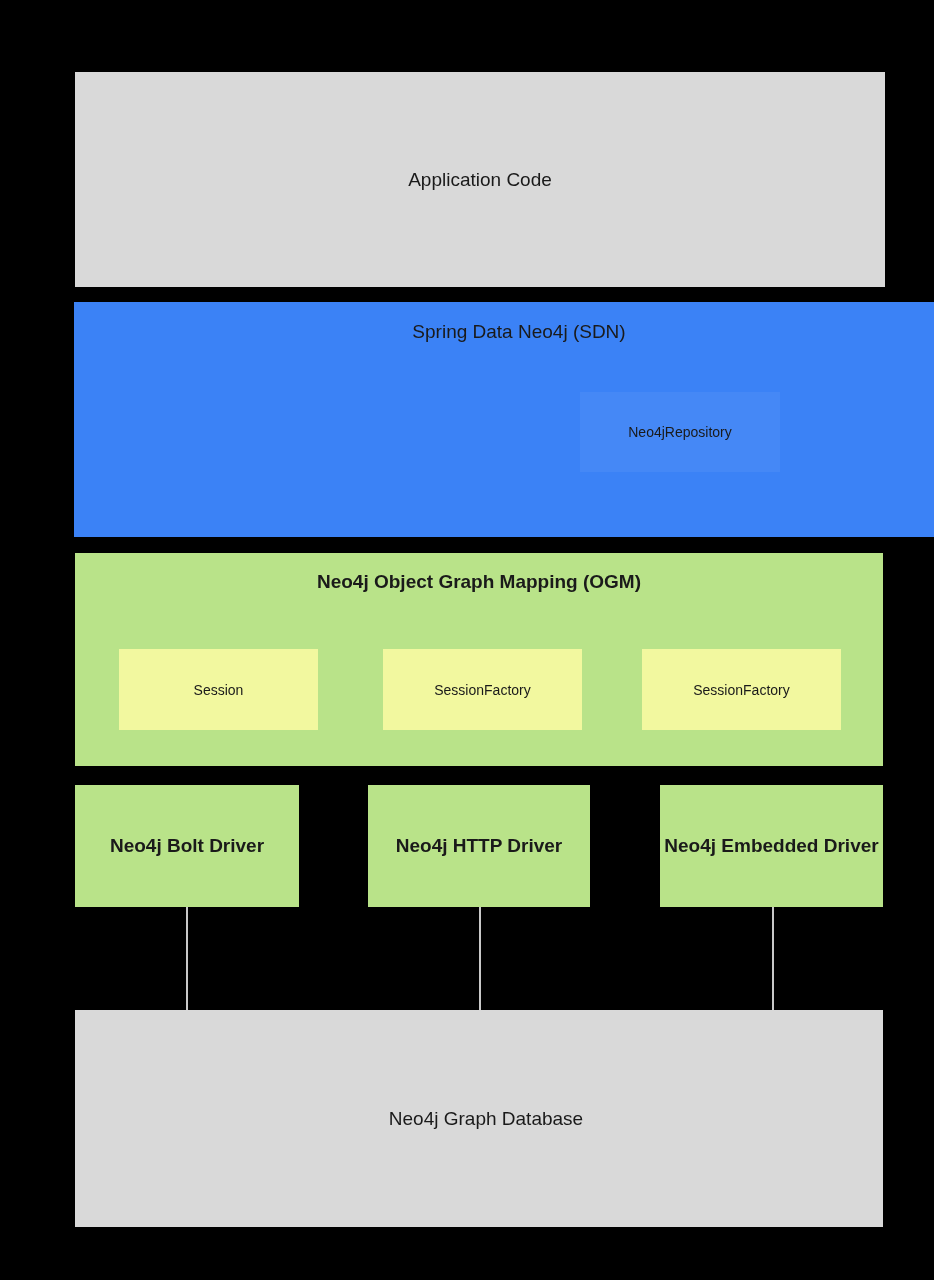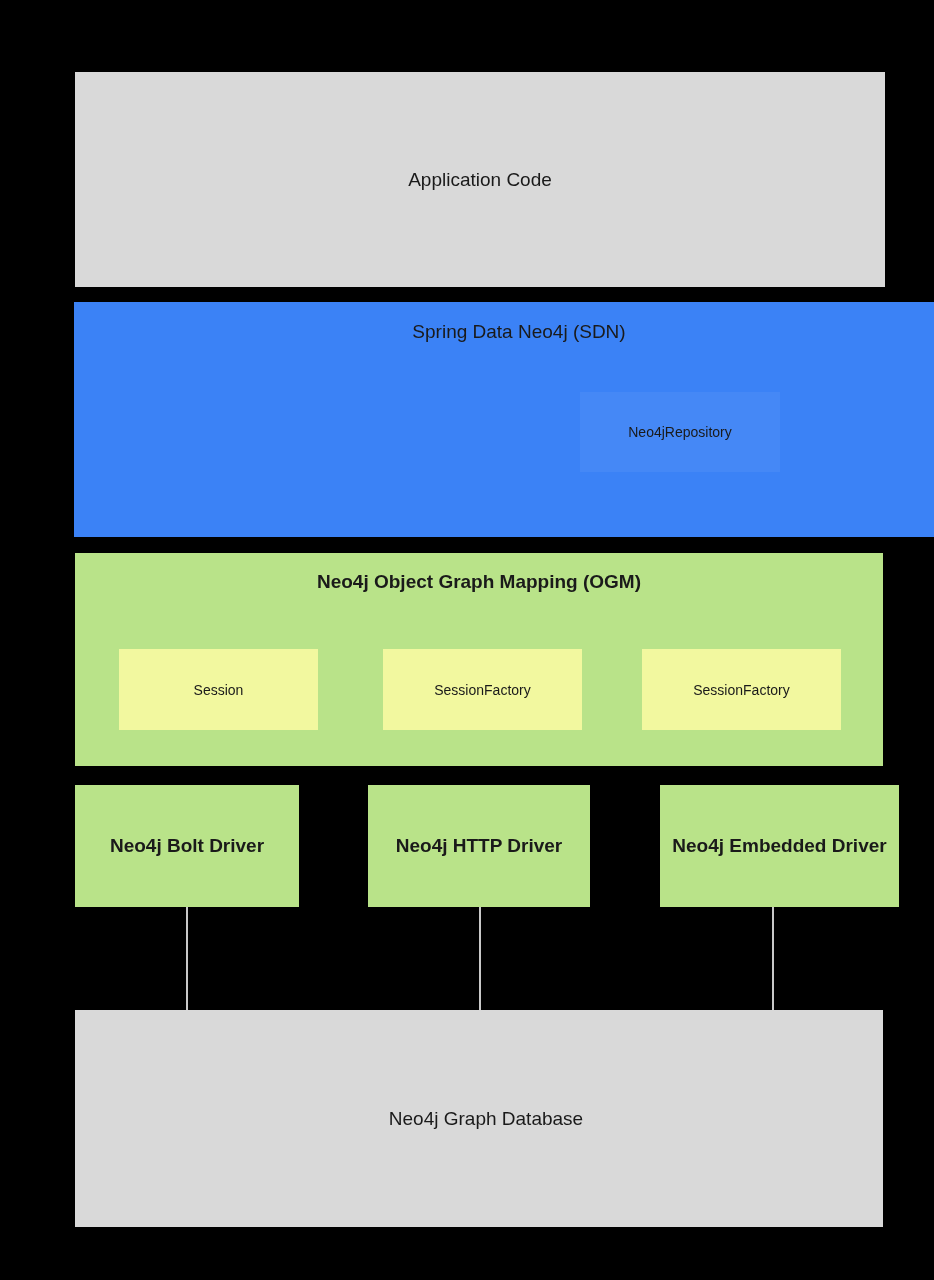--- a/index.html
+++ b/index.html
@@ -126,21 +126,21 @@
 
   
   .driver-box {
     position: absolute;
     top: 785px;
     height: 122px;
     background: #b9e389;
   }
   #driver-bolt     { left: 75px;  width: 224px; }
   #driver-http     { left: 368px; width: 222px; }
-  #driver-embedded { left: 660px; width: 223px; padding-left: 16px; }
+  #driver-embedded { left: 660px; width: 223px; }
   .driver-box .box-label {
     font-size: 19px;
     font-weight: 700;
   }
   #driver-embedded .box-label {
     
     left: -12px;
     right: -12px;
   }
 

